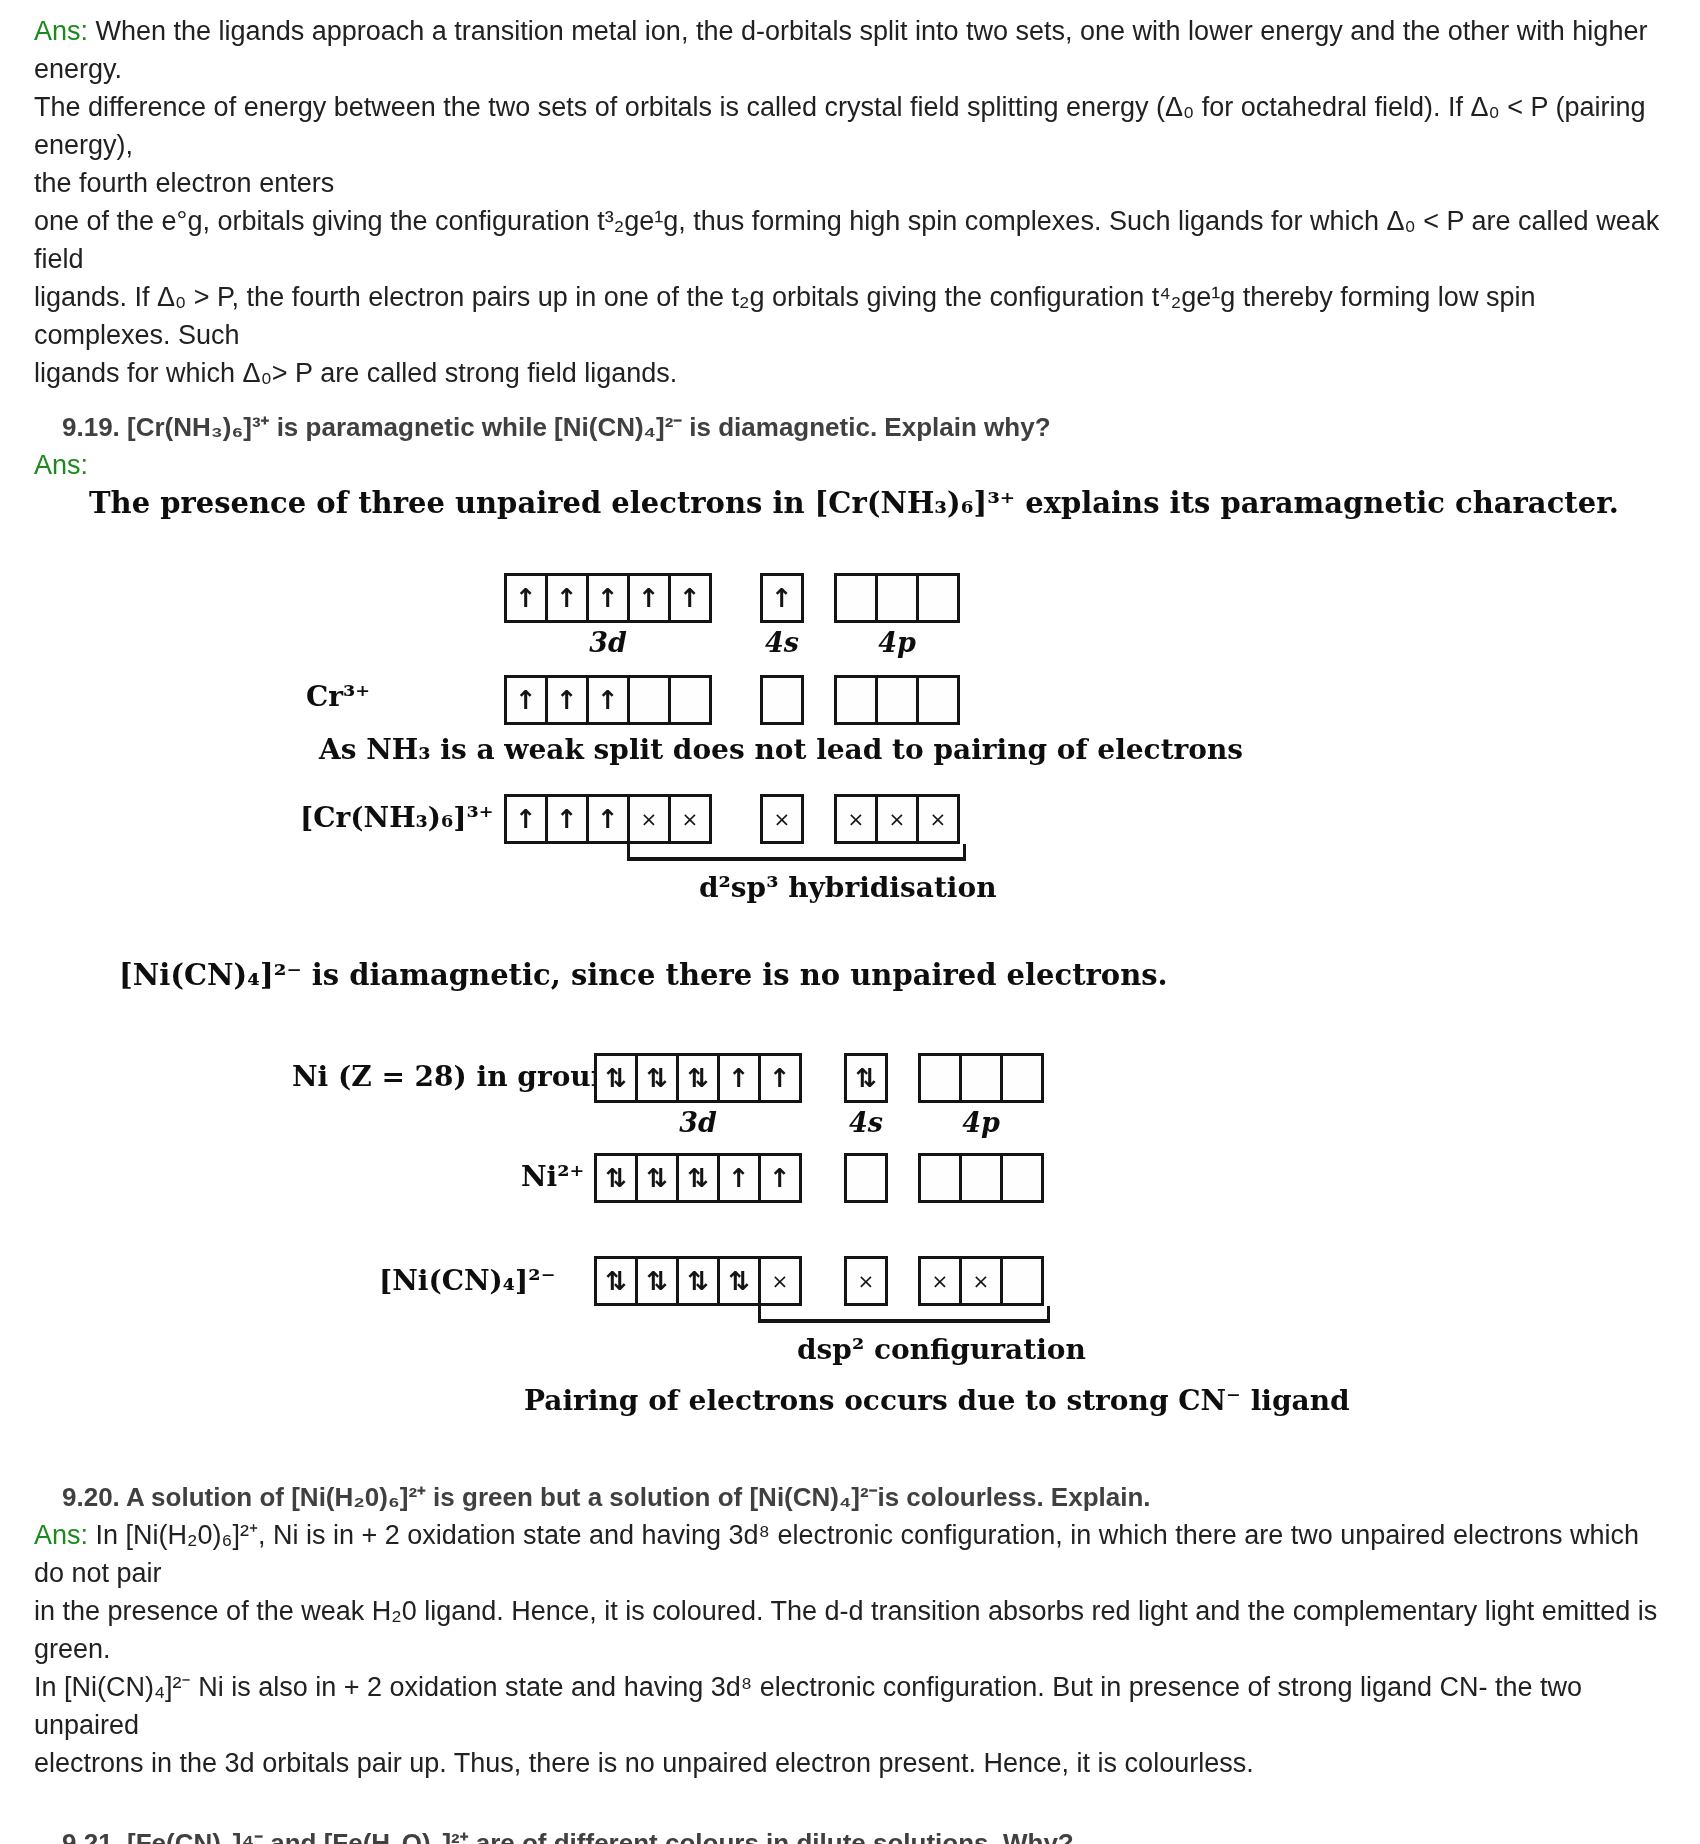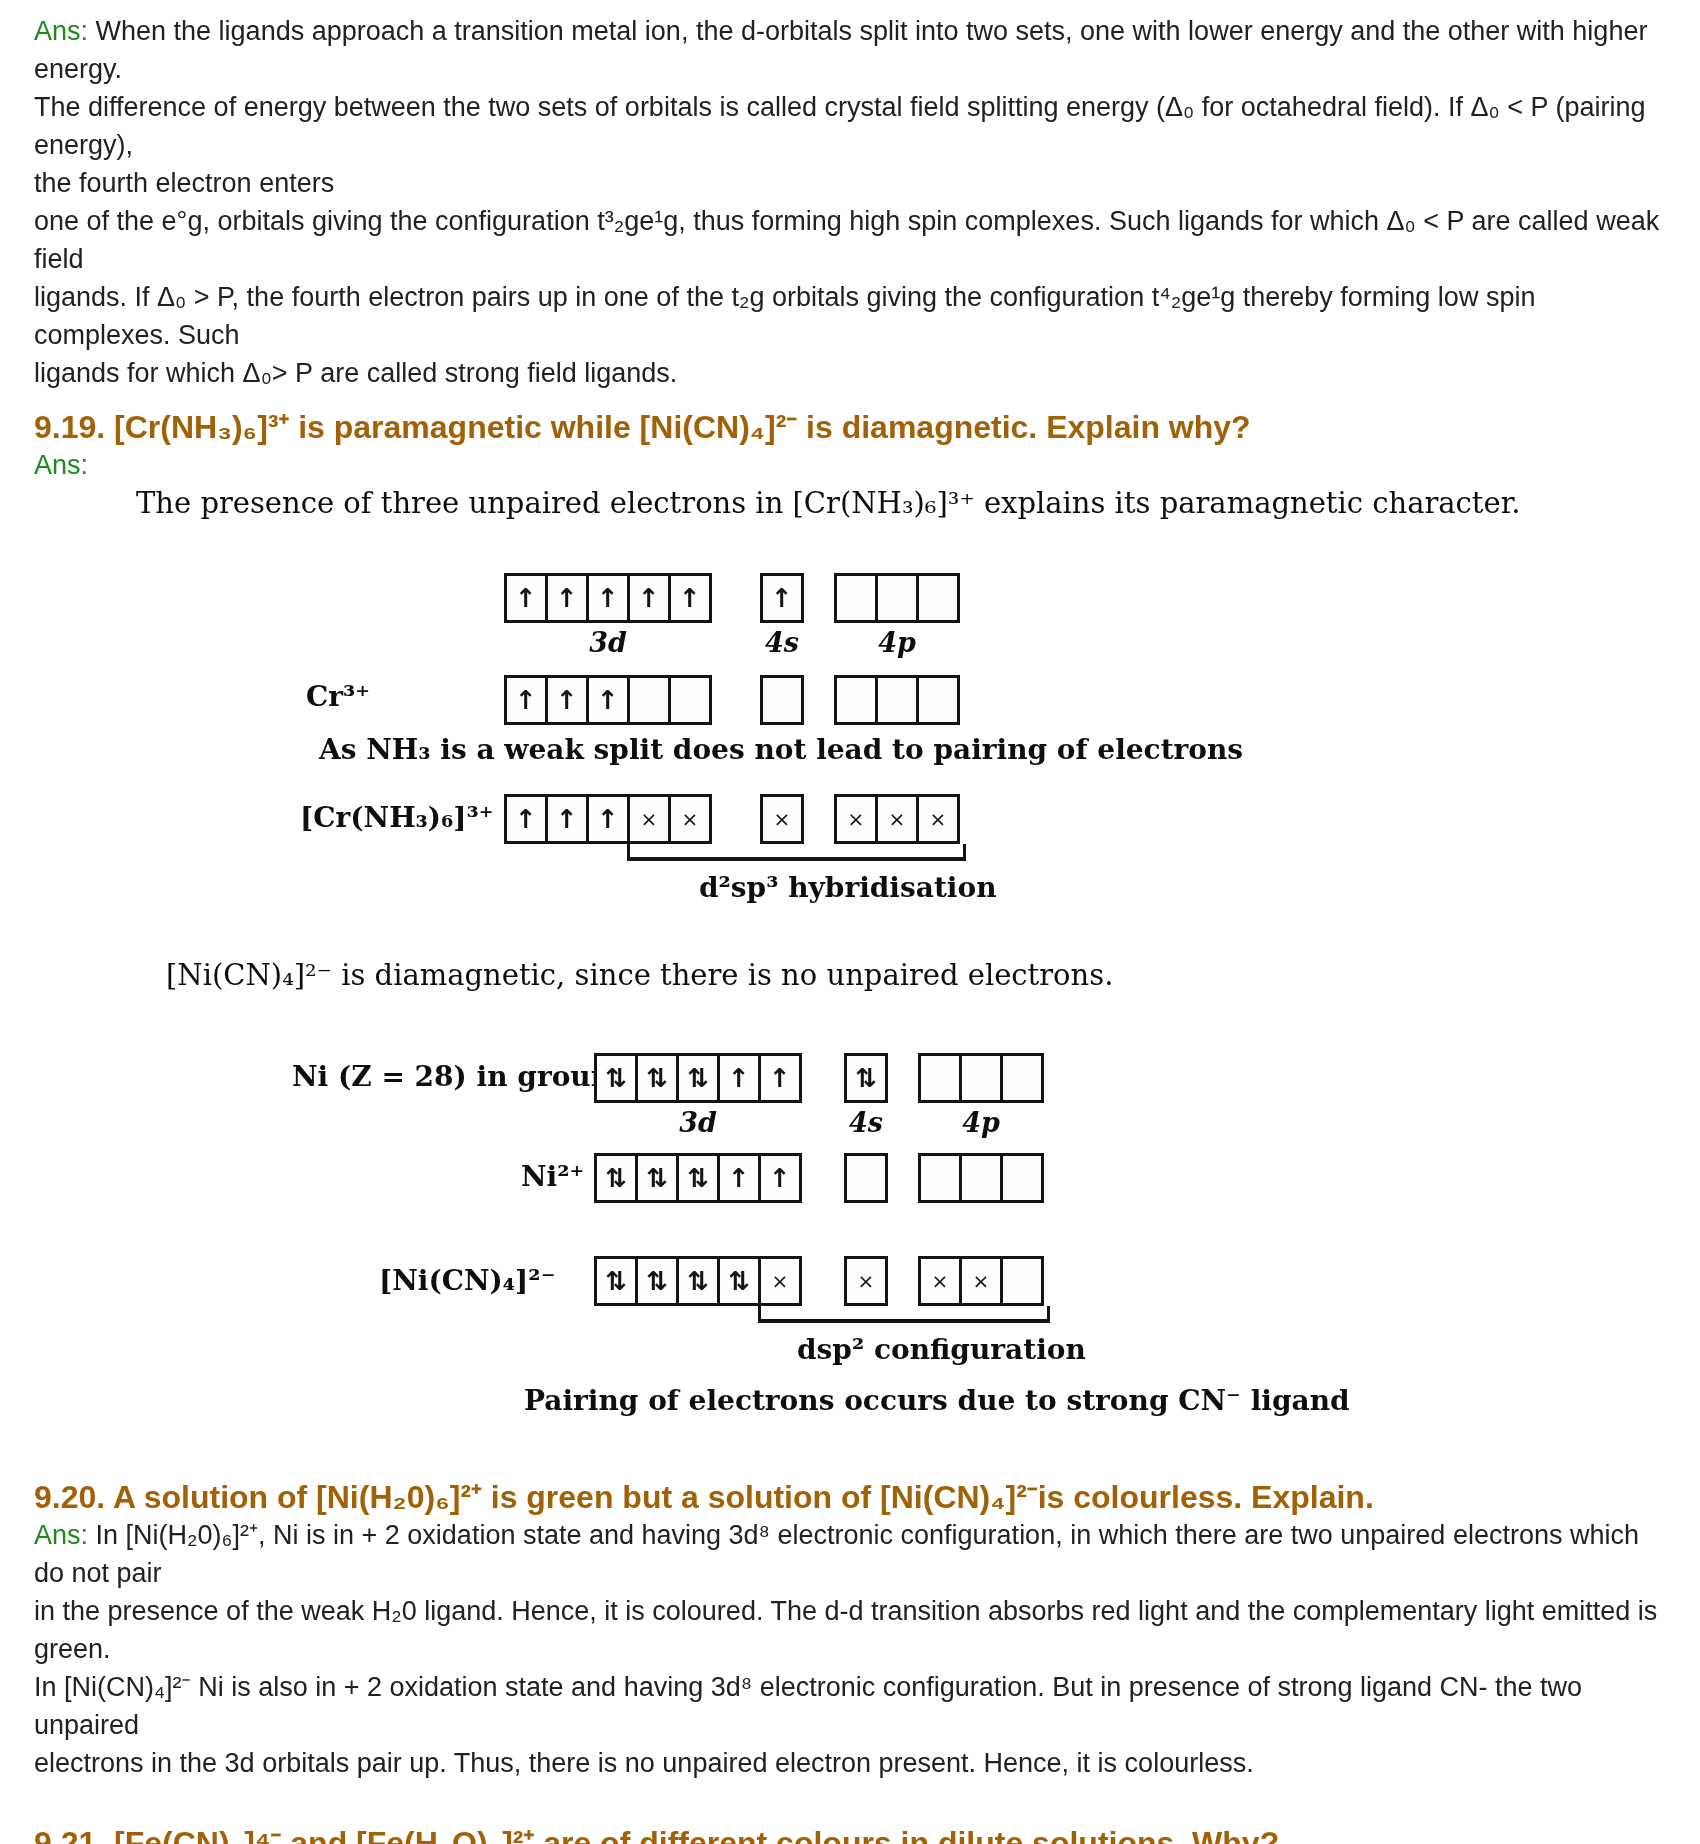--- a/index.html
+++ b/index.html
@@ -2,30 +2,30 @@
 <html><head>
 <meta charset="utf-8">
 <style>
   html,body{margin:0;padding:0;background:#ffffff;}
   body{width:1700px;height:1844px;overflow:hidden;position:relative;
        font-family:"Liberation Sans",sans-serif;color:#212121;}
   .page{padding:12px 30px 0 34px;}
   p{margin:0;}
   .body-text{font-size:27px;line-height:38px;white-space:pre-wrap;color:#212121;}
   .ans{font-weight:400;color:#1e8a1e;}
-  .q-head{font-size:32px;line-height:38px;font-weight:700;color:#a16207;white-space:pre-wrap;}
+  .q-head{font-size:26px;line-height:38px;font-weight:700;color:#404040;white-space:pre-wrap;margin-left:28px;}
   .qa{margin-top:0;}
   .mt-q19{margin-top:16px;}
   .mt-q20{margin-top:30px;}
   .mt-q21{margin-top:42px;}
 
   
   .scan-area{position:relative;height:962px;margin-top:2px;
              font-family:"DejaVu Serif",serif;color:#0e0e0e;}
-  .scan-title{position:absolute;font-size:29px;font-weight:400;white-space:nowrap;margin-left:47px;}
+  .scan-title{position:absolute;font-size:29px;font-weight:700;white-space:nowrap;}
   .scan-label{position:absolute;font-size:28px;font-weight:700;line-height:34px;white-space:pre-line;}
   .orb-name{position:absolute;font-size:27px;font-weight:700;font-style:italic;text-align:center;}
   .scan-note{position:absolute;font-size:28px;font-weight:700;white-space:nowrap;}
   .hyb{position:absolute;font-size:28px;font-weight:700;white-space:nowrap;}
   .grp{position:absolute;display:flex;}
   .cell{width:38px;height:44px;border:3px solid #141414;margin-left:-3px;
         display:flex;align-items:center;justify-content:center;
         font-family:"DejaVu Sans",sans-serif;font-size:26px;font-weight:700;color:#141414;
         background:#fefefe;}
   .cell:first-child{margin-left:0;}

